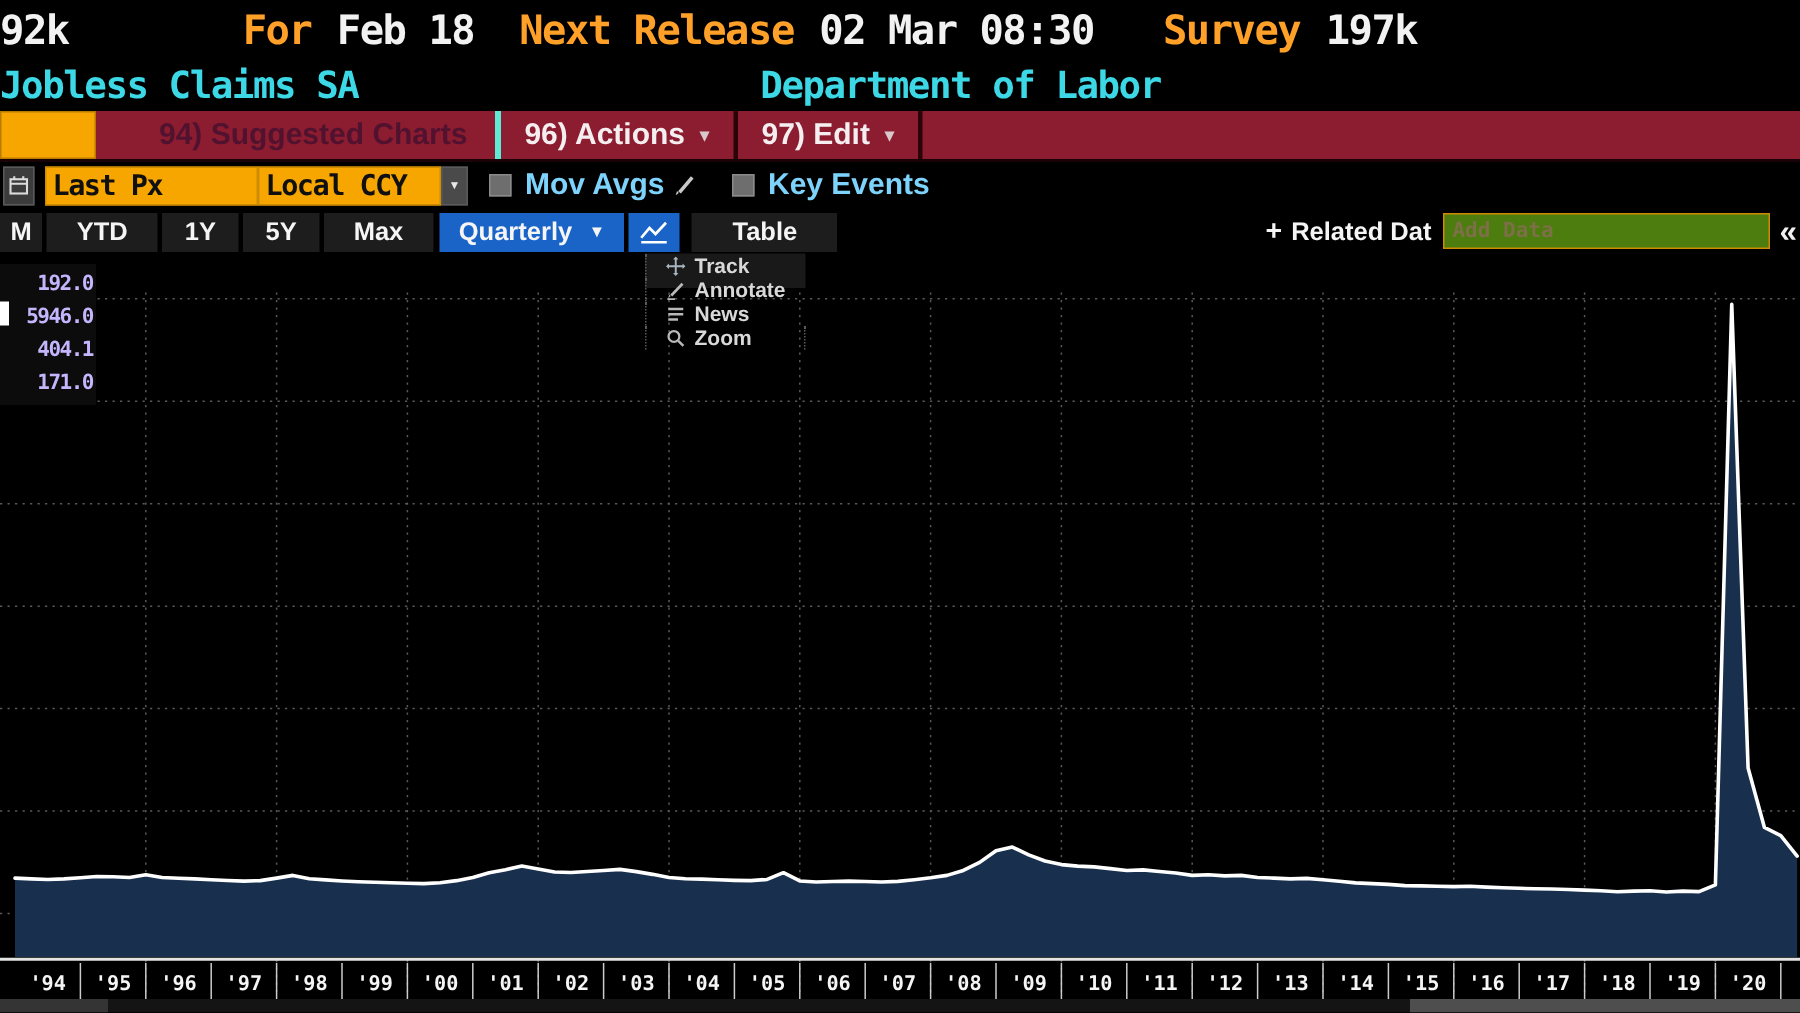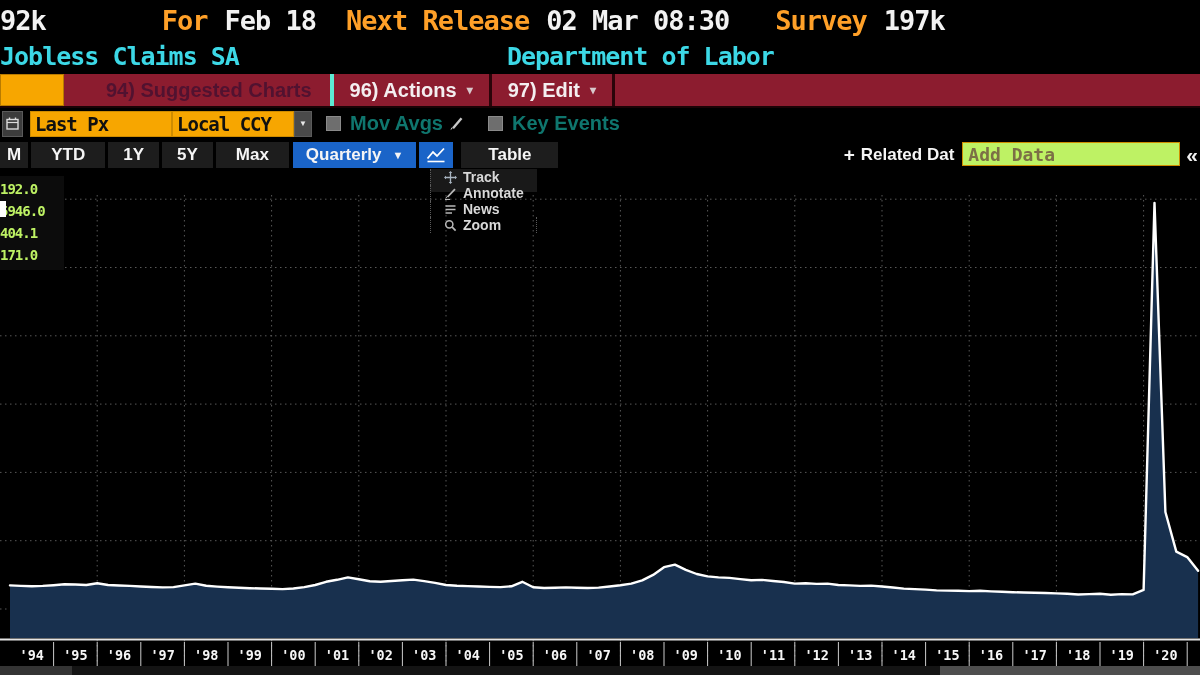--- a/index.html
+++ b/index.html
@@ -24,31 +24,31 @@
   .mb-arrow{font-size:12px;color:#d8c8cc;margin-left:10px;}
 
   
   .settings{position:absolute;top:107px;left:0;right:0;height:33px;display:flex;align-items:center;}
   .o-input{background:#f7a600;border:1px solid #cf8c00;height:26px;display:flex;align-items:center;
            color:#101010;font-family:"DejaVu Sans Mono",monospace;font-weight:bold;font-size:19px;
            letter-spacing:-1px;padding:0 4px;box-sizing:border-box;}
   .sq-btn{height:26px;display:flex;align-items:center;justify-content:center;background:#3c3c3c;
           border:1px solid #5a5a5a;box-sizing:border-box;}
   .checkbox{width:15px;height:15px;background:#6e6e6e;border:1px solid #8a8a8a;box-sizing:border-box;}
-  .amber-label{color:#0f766e;font-size:20px;font-weight:bold;}
+  .amber-label{color:#7dd3fc;font-size:20px;font-weight:bold;}
 
   
   .rangerow{position:absolute;top:142px;left:0;right:0;height:26px;display:flex;align-items:stretch;}
   .rtab{background:#1d1d1d;color:#f5f5f5;font-size:17px;font-weight:bold;display:flex;
         align-items:center;margin-right:3px;}
   .rtab.blue{background:#1a64c8;}
   .plus{font-size:19px;margin-right:6px;color:#f5f5f5;}
   .related{display:flex;align-items:center;color:#f5f5f5;font-size:17px;font-weight:bold;}
-  .adddata{width:218px;height:24px;background:#bef264;border:1px solid #cf8c00;box-sizing:border-box;
-           font-family:"DejaVu Sans Mono",monospace;font-weight:bold;font-size:18px;color:#101010;
+  .adddata{width:218px;height:24px;background:#4d7c0f;border:1px solid #cf8c00;box-sizing:border-box;
+           font-family:"DejaVu Sans Mono",monospace;font-weight:bold;font-size:14px;color:#101010;
            padding:0 5px;margin-left:8px;}
   .adddata::placeholder{color:#7c7046;opacity:1;}
   .chev{color:#f0f0f0;font-size:21px;font-weight:bold;display:flex;align-items:center;margin:0 2px 0 6px;}
 
   
   .ctoolbar{position:absolute;top:169px;left:430px;height:23px;display:flex;background:#191919;flex-direction:column;}
   .ct-btn{display:flex;align-items:center;padding:0 13px;color:#d8d8d8;font-size:14px;font-weight:bold;
           border-left:1px dotted #5a5a5a;}
   .ct-btn:last-child{border-right:1px dotted #5a5a5a;}
   .ct-ico{display:flex;margin-right:6px;}
@@ -56,21 +56,21 @@
   
   #chart-svg{position:absolute;top:0;left:0;}
   .grid{stroke:#585858;stroke-width:1;stroke-dasharray:1.5 3.5;}
   .area{fill:#18304e;stroke:none;}
   .line{stroke:#ffffff;stroke-width:2.4;stroke-linejoin:round;stroke-linecap:round;}
   .axis-line{stroke:#e4e4e4;stroke-width:2;}
   .tick{stroke:#cccccc;stroke-width:1;}
   .xlab{fill:#f5f5f5;font-family:"DejaVu Sans Mono",monospace;font-weight:bold;font-size:13.5px;}
 
   .legend{position:absolute;top:176px;left:0;width:62px;background:#0c0c0c;padding:2px 2px 4px 0;}
-  .legend-row{color:#bef264;font-family:"DejaVu Sans Mono",monospace;font-weight:bold;
+  .legend-row{text-align:right;color:#c4b5fd;font-family:"DejaVu Sans Mono",monospace;font-weight:bold;
               font-size:14px;line-height:22px;letter-spacing:-1px;}
   .legend-tag{position:absolute;top:201px;left:0;width:6px;height:16px;background:#fff;}
 
   
   .scrollstrip{position:absolute;top:666px;left:0;right:0;height:9px;background:#141414;}
   .scroll-seg{position:absolute;top:0;height:9px;}
 </style>
 </head>
 <body>
 

